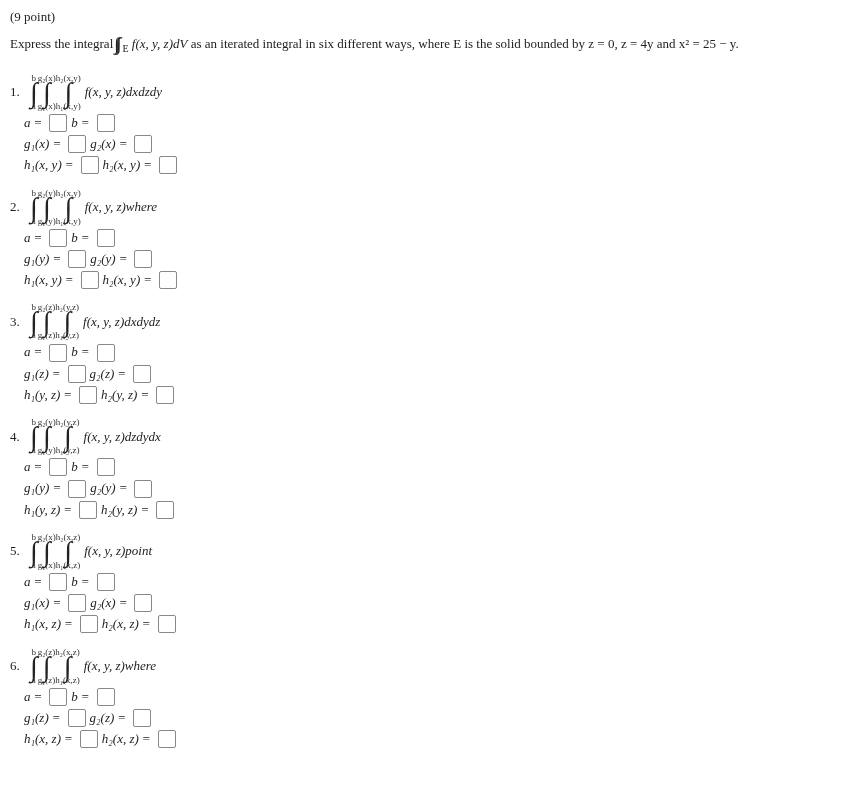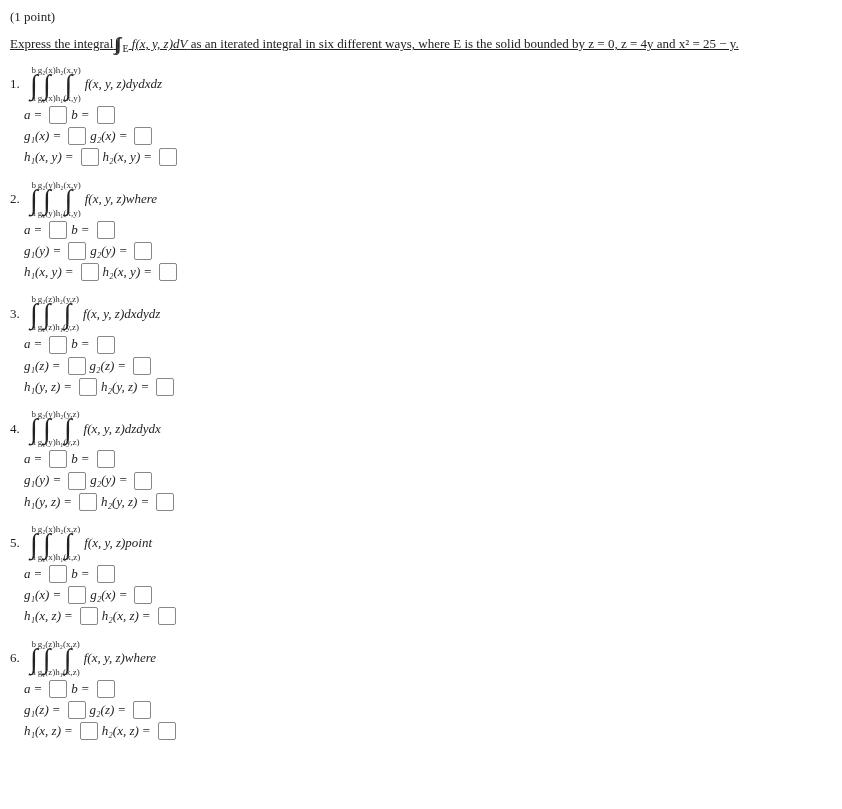--- a/index.html
+++ b/index.html
@@ -6,21 +6,21 @@
     font-family: Georgia, 'Times New Roman', serif;
     font-size: 13px;
     color: #222;
     margin: 0;
     padding: 8px 10px;
     width: 842px;
     box-sizing: border-box;
     line-height: 1.4;
   }
   .header { margin-bottom: 4px; }
-  .prompt { margin-bottom: 10px; text-decoration: underline; }
+  .prompt { margin-bottom: 18px; }
   .big-int {
     font-size: 22px;
     letter-spacing: -6px;
     padding-right: 6px;
     position: relative;
     top: 2px;
   }
   .inline-int .big-int { font-size: 18px; }
   .sub { font-size: 10px; vertical-align: sub; }
   .prob { margin-bottom: 14px; }
@@ -49,21 +49,21 @@
     margin: 0 4px;
     vertical-align: middle;
     box-sizing: border-box;
   }
   .var { font-style: italic; }
   .eq { margin: 0 3px; }
 </style>
 </head>
 <body>
 
-<div class="header">(1 point)</div>
+<div class="header">(9 point)</div>
 
 <div class="prompt">
   <span>Express the integral</span>
   <span class="inline-int">
     <span class="big-int">∫∫∫</span><span class="sub">E</span>
   </span>
   <span class="var">f(x, y, z)dV</span>
   <span>as an iterated integral in six different ways, where E is the solid bounded by z = 0, z = 4y and x² = 25 − y.</span>
 </div>
 
@@ -81,21 +81,21 @@
             <span class="lim lim-high">g₂(x)</span>
             <span class="intsym">∫</span>
             <span class="lim lim-low">g₁(x)</span>
           </span>
           <span class="intcol">
             <span class="lim lim-high">h₂(x,y)</span>
             <span class="intsym">∫</span>
             <span class="lim lim-low">h₁(x,y)</span>
           </span>
         </span>
-        <span class="integrand">f(x, y, z)dydxdz</span>
+        <span class="integrand">f(x, y, z)dxdzdy</span>
       </div>
       <div class="line">
         <span class="var">a</span>
         <span class="eq">=</span>
         <input class="box" type="text" style="">
         <span class="var">b</span>
         <span class="eq">=</span>
         <input class="box" type="text" style="">
       </div>
       <div class="line">

